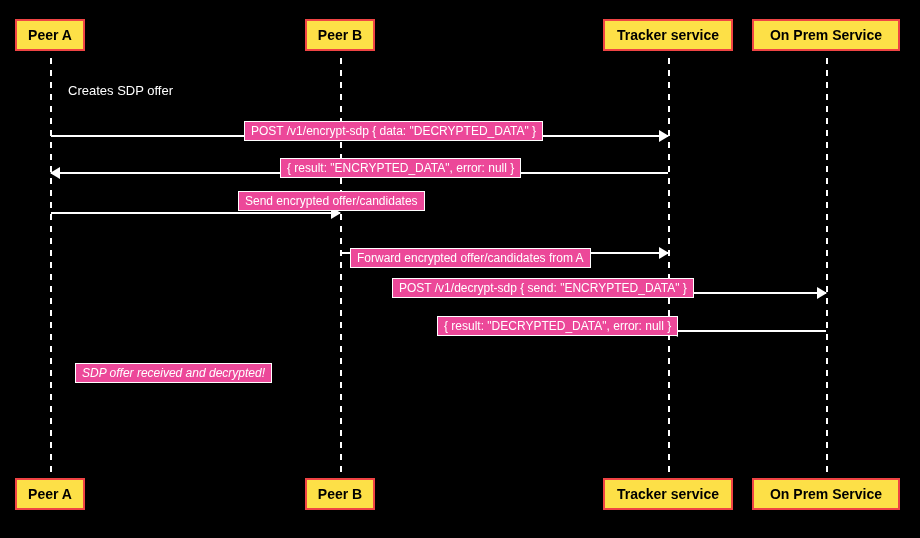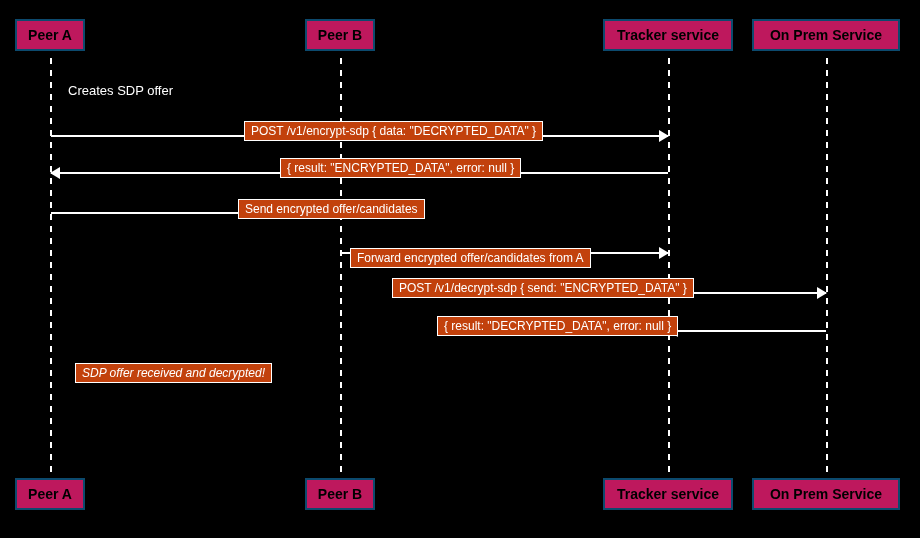--- a/index.html
+++ b/index.html
@@ -16,43 +16,43 @@
 
     .diagram {
       position: relative;
       width: 920px;
       height: 538px;
     }
 
     
     .actor-box {
       position: absolute;
-      background: #be185d;
+      background: #fde047;
       color: #000;
-      border: 2px solid #0c4a6e;
+      border: 2px solid #ef4444;
       padding: 6px 10px;
       font-weight: bold;
       font-size: 14px;
       text-align: center;
       white-space: nowrap;
     }
 
     
     .lifeline {
       position: absolute;
       width: 2px;
       background: repeating-linear-gradient(to bottom, #fff 0px, #fff 6px, transparent 6px, transparent 12px);
       top: 58px;
       bottom: 20px;
     }
 
     
     .message-label {
       position: absolute;
-      background: #c2410c;
+      background: #ec4899;
       color: #fff;
       border: 1px solid #fff;
       padding: 2px 6px;
       font-size: 12px;
       white-space: nowrap;
     }
 
     
     .arrow-line {
       position: absolute;
@@ -107,21 +107,21 @@
 
   <div class="note-text" style="left:68px; top:82px;">Creates SDP offer</div>
 
   <div class="arrow-line arrow-right" style="left:51px; top:135px; width:617px;"></div>
   <div class="message-label" style="left:244px; top:121px;">POST /v1/encrypt-sdp { data: "DECRYPTED_DATA" }</div>
 
   <div class="arrow-line arrow-left" style="left:51px; top:172px; width:617px;"></div>
   <div class="message-label" style="left:280px; top:158px;">{ result: "ENCRYPTED_DATA", error: null }</div>
 
   <div class="arrow-line arrow-right" style="left:51px; top:212px; width:289px;"></div>
-  <div class="message-label" style="left:238px; top:199px;">Send encrypted offer/candidates</div>
+  <div class="message-label" style="left:238px; top:191px;">Send encrypted offer/candidates</div>
 
   <div class="arrow-line arrow-right" style="left:341px; top:252px; width:327px;"></div>
   <div class="message-label" style="left:350px; top:248px;">Forward encrypted offer/candidates from A</div>
 
   <div class="arrow-line arrow-right" style="left:669px; top:292px; width:157px;"></div>
   <div class="message-label" style="left:392px; top:278px;">POST /v1/decrypt-sdp { send: "ENCRYPTED_DATA" }</div>
 
   <div class="arrow-line arrow-left" style="left:669px; top:330px; width:157px;"></div>
   <div class="message-label" style="left:437px; top:316px;">{ result: "DECRYPTED_DATA", error: null }</div>
 

